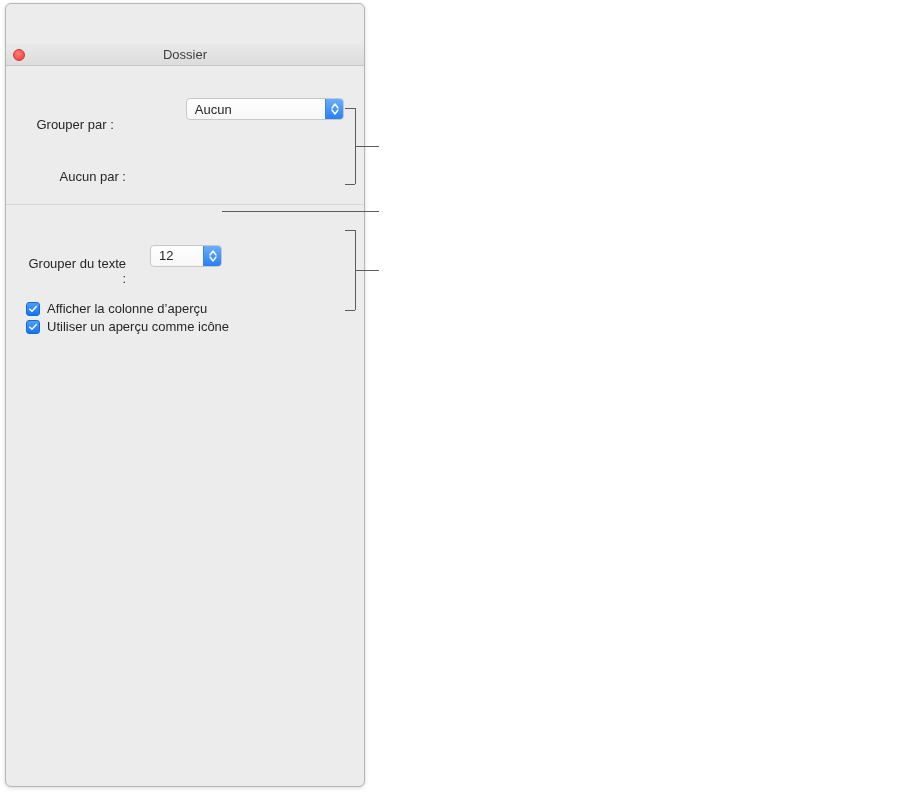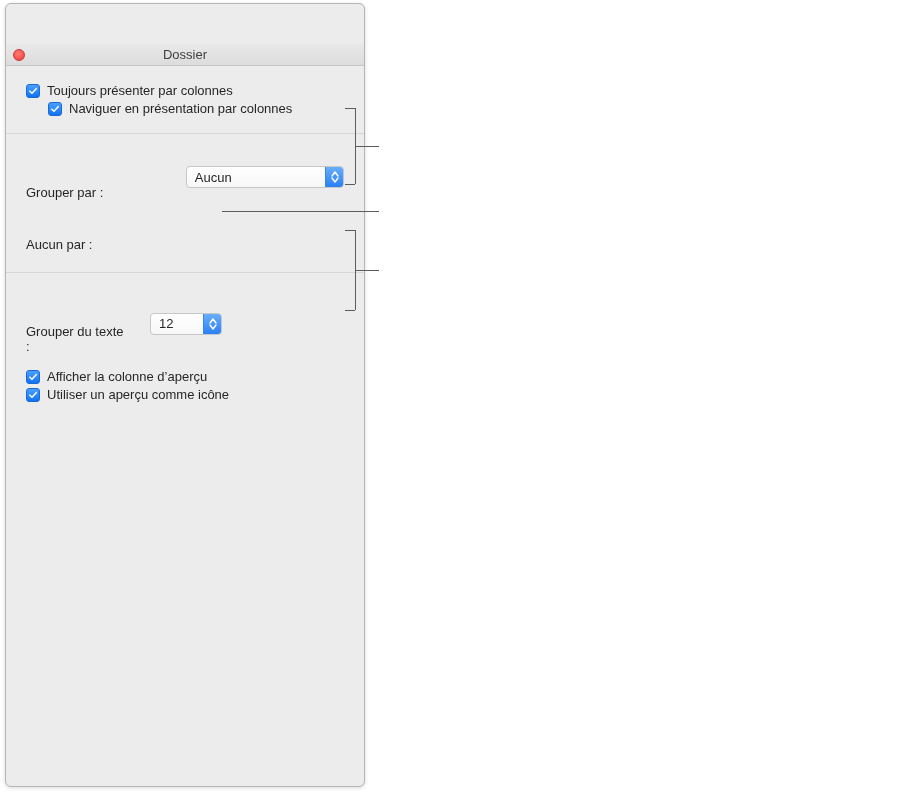--- a/index.html
+++ b/index.html
@@ -78,20 +78,21 @@
   .label {
     color: #262626;
     font-size: 13px;
   }
   .field-row {
     display: flex;
     align-items: center;
     margin: 6px 0;
   }
   .field-label {
+    text-align: right;
     color: #262626;
     font-size: 13px;
     padding-right: 24px;
     margin-top: 31px;
   }
   .group-label-w { width: 124px; }
   .text-label-w  { width: 124px; }
   .select {
     height: 22px;
     background: linear-gradient(#ffffff, #f7f7f7);
@@ -144,38 +145,20 @@
 <body>
 
 <div class="window">
   <div class="titlebar">
     <div class="close-btn"></div>
     <div class="title">Dossier</div>
   </div>
 
   <div class="content">
 
-    <div class="section">
-      <div class="row">
-        <div class="check">
-          <svg viewBox="0 0 12 12">
-              <path d="M2.2 6.2 L4.8 8.8 L9.8 3.2" stroke="#fff" stroke-width="1.8" fill="none" stroke-linecap="round" stroke-linejoin="round"></path>
-            </svg>
-        </div>
-        <span class="label">Toujours présenter par colonnes</span>
-      </div>
-      <div class="row indent">
-        <div class="check">
-          <svg viewBox="0 0 12 12">
-              <path d="M2.2 6.2 L4.8 8.8 L9.8 3.2" stroke="#fff" stroke-width="1.8" fill="none" stroke-linecap="round" stroke-linejoin="round"></path>
-            </svg>
-        </div>
-        <span class="label">Naviguer en présentation par colonnes</span>
-      </div>
-    </div>
 
     <div class="section">
       <div class="field-row">
         <div class="field-label group-label-w">Grouper par :</div>
         <div class="select select-wide">
           <span class="sel-text">Aucun</span>
           <div class="stepper">
             <svg width="8" height="6" viewBox="0 0 8 6">
                 <path d="M1 5 L4 1 L7 5" stroke="#fff" stroke-width="1.4" fill="none" stroke-linecap="round" stroke-linejoin="round"></path>
               </svg>

